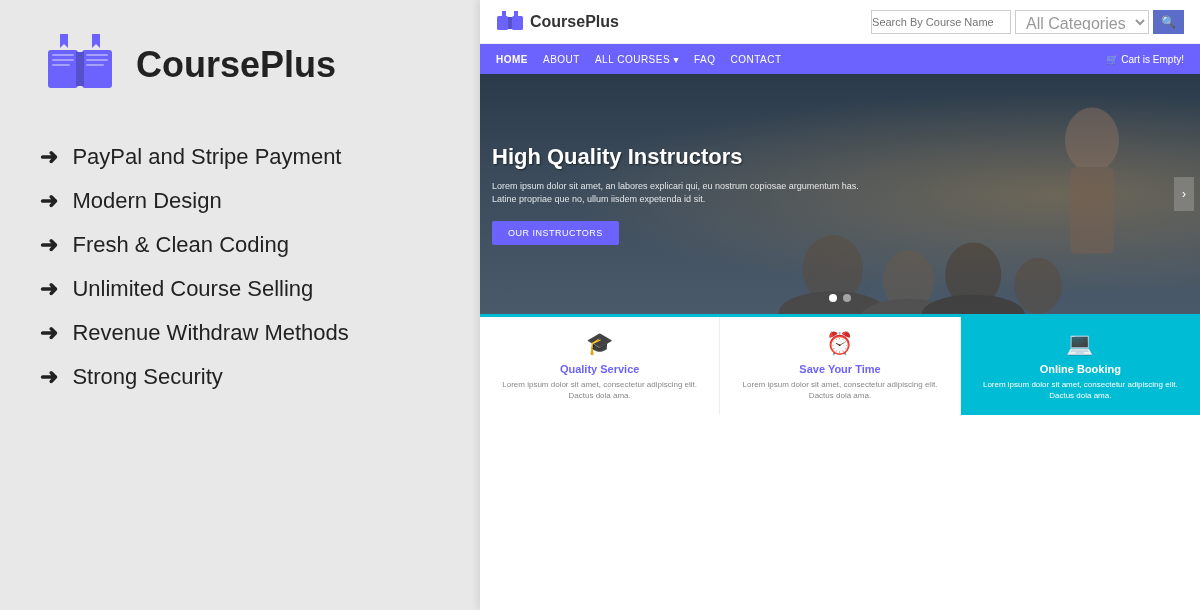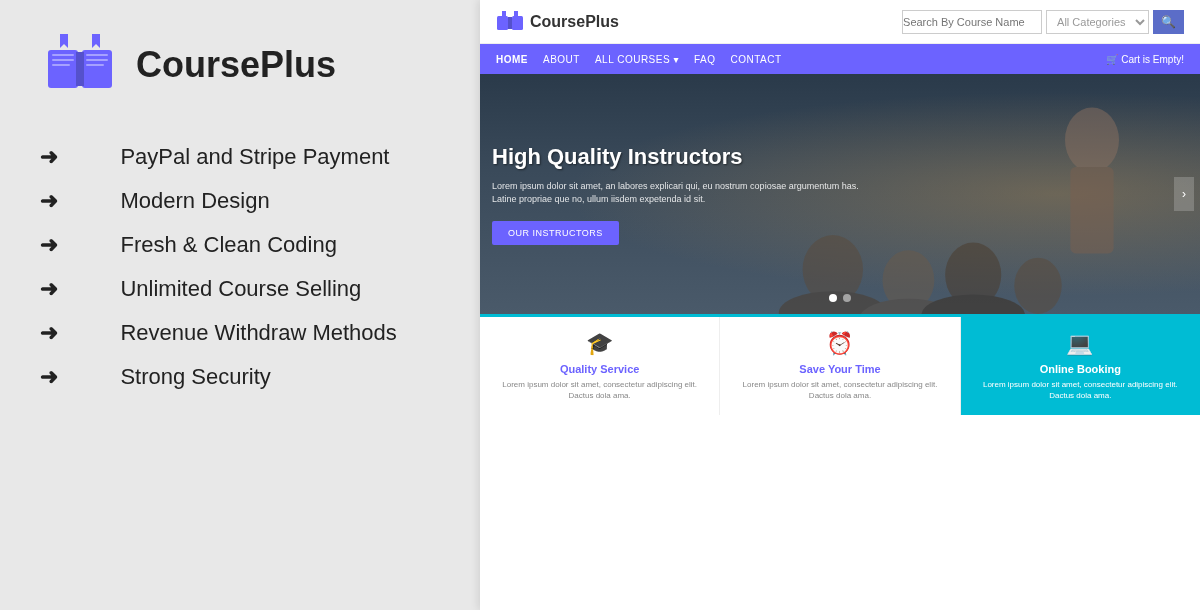--- a/index.html
+++ b/index.html
@@ -58,21 +58,20 @@
       color: #222;
       font-size: 22px;
       font-weight: 900;
       flex-shrink: 0;
     }
 
     .feature-text {
       font-size: 22px;
       color: #222;
       font-weight: 400;
-      margin-left: 48px;
     }
 
     
     .right-panel {
       flex: 1;
       background: #fff;
       display: flex;
       flex-direction: column;
       overflow: hidden;
       box-shadow: -2px 0 8px rgba(0,0,0,0.1);
@@ -118,21 +117,21 @@
       padding: 3px 0;
       font-size: 11px;
       width: 140px;
       color: #999;
       height: 24px;
     }
 
     .category-select {
       border: 1px solid #ccc;
       padding: 3px 6px;
-      font-size: 11px;
+      font-size: 16px;
       color: #999;
       height: 24px;
       background: #fff;
     }
 
     .search-btn {
       background: #5b6dc8;
       color: #fff;
       border: none;
       padding: 3px 8px;

